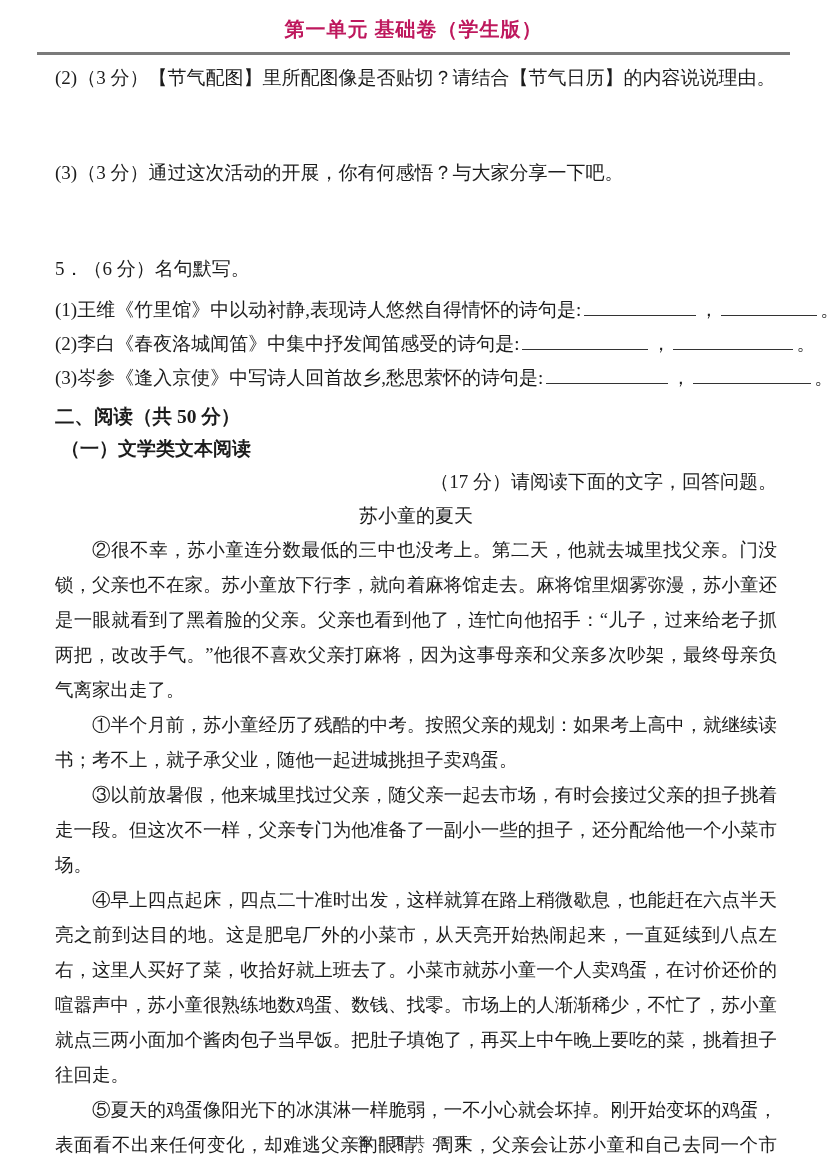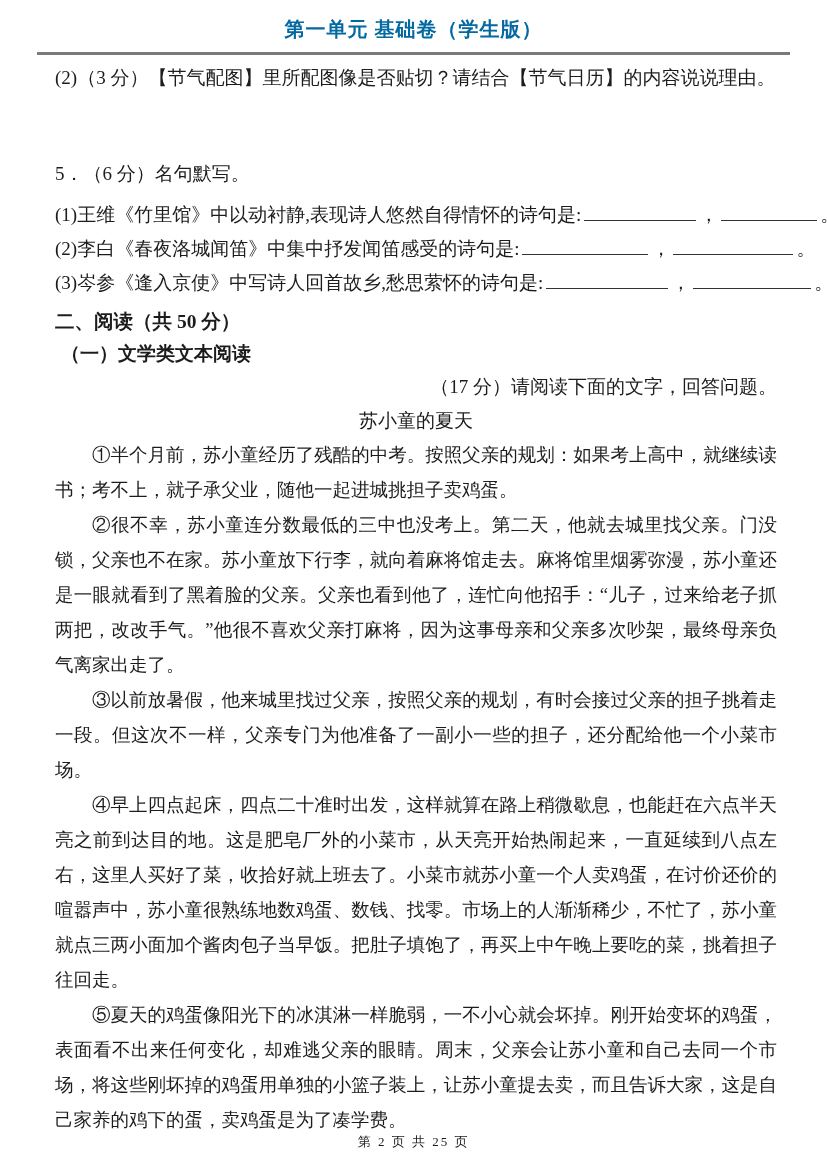--- a/index.html
+++ b/index.html
@@ -78,28 +78,29 @@
     text-align:center;
     font-size:13px;
     letter-spacing:2px;
   }
 </style>
 </head>
 <body>
 
 <div class="page">
 
-  <div class="header-title" style="color:#0369a1;text-align:center;">第一单元 基础卷（学生版）</div>
+  <div class="header-title" style="color:#be185d;text-align:center;">第一单元 基础卷（学生版）</div>
   <hr class="header-rule">
 
   <div class="content">
 
 
     <div class="line q2-line">(2)（3 分）【节气配图】里所配图像是否贴切？请结合【节气日历】的内容说说理由。</div>
 
+    <div class="line q3-line">(3)（3 分）通过这次活动的开展，你有何感悟？与大家分享一下吧。</div>
 
     <div class="line q5-line">5．（6 分）名句默写。</div>
 
     <div class="dict-block">
       <div class="dict-line">
         <span>(1)王维《竹里馆》中以动衬静,表现诗人悠然自得情怀的诗句是:</span><span class="blank" style="width:112px;"></span><span>，</span><span class="blank" style="width:96px;"></span><span>。</span>
       </div>
       <div class="dict-line">
         <span>(2)李白《春夜洛城闻笛》中集中抒发闻笛感受的诗句是:</span><span class="blank" style="width:126px;"></span><span>，</span><span class="blank" style="width:120px;"></span><span>。</span>
       </div>
@@ -108,23 +109,23 @@
       </div>
     </div>
 
     <div class="sec-heading">二、阅读（共 50 分）</div>
     <div class="subsec-heading">（一）文学类文本阅读</div>
     <div class="line intro-line">（17 分）请阅读下面的文字，回答问题。</div>
 
     <div class="story-title">苏小童的夏天</div>
 
     <div class="story">
+      <p>②很不幸，苏小童连分数最低的三中也没考上。第二天，他就去城里找父亲。门没锁，父亲也不在家。苏小童放下行李，就向着麻将馆走去。麻将馆里烟雾弥漫，苏小童还是一眼就看到了黑着脸的父亲。父亲也看到他了，连忙向他招手：“儿子，过来给老子抓两把，改改手气。”他很不喜欢父亲打麻将，因为这事母亲和父亲多次吵架，最终母亲负气离家出走了。</p>
       <p>①半个月前，苏小童经历了残酷的中考。按照父亲的规划：如果考上高中，就继续读书；考不上，就子承父业，随他一起进城挑担子卖鸡蛋。</p>
-      <p>②很不幸，苏小童连分数最低的三中也没考上。第二天，他就去城里找父亲。门没锁，父亲也不在家。苏小童放下行李，就向着麻将馆走去。麻将馆里烟雾弥漫，苏小童还是一眼就看到了黑着脸的父亲。父亲也看到他了，连忙向他招手：“儿子，过来给老子抓两把，改改手气。”他很不喜欢父亲打麻将，因为这事母亲和父亲多次吵架，最终母亲负气离家出走了。</p>
-      <p>③以前放暑假，他来城里找过父亲，按照父亲的规划，有时会接过父亲的担子挑着走一段。但这次不一样，父亲专门为他准备了一副小一些的担子，还分配给他一个小菜市场。</p>
+      <p>③以前放暑假，他来城里找过父亲，随父亲一起去市场，有时会接过父亲的担子挑着走一段。但这次不一样，父亲专门为他准备了一副小一些的担子，还分配给他一个小菜市场。</p>
       <p>④早上四点起床，四点二十准时出发，这样就算在路上稍微歇息，也能赶在六点半天亮之前到达目的地。这是肥皂厂外的小菜市，从天亮开始热闹起来，一直延续到八点左右，这里人买好了菜，收拾好就上班去了。小菜市就苏小童一个人卖鸡蛋，在讨价还价的喧嚣声中，苏小童很熟练地数鸡蛋、数钱、找零。市场上的人渐渐稀少，不忙了，苏小童就点三两小面加个酱肉包子当早饭。把肚子填饱了，再买上中午晚上要吃的菜，挑着担子往回走。</p>
       <p>⑤夏天的鸡蛋像阳光下的冰淇淋一样脆弱，一不小心就会坏掉。刚开始变坏的鸡蛋，表面看不出来任何变化，却难逃父亲的眼睛。周末，父亲会让苏小童和自己去同一个市场，将这些刚坏掉的鸡蛋用单独的小篮子装上，让苏小童提去卖，而且告诉大家，这是自己家养的鸡下的蛋，卖鸡蛋是为了凑学费。</p>
     </div>
 
   </div>
 
   <div class="footer">第 2 页 共 25 页</div>
 
 </div>
 

